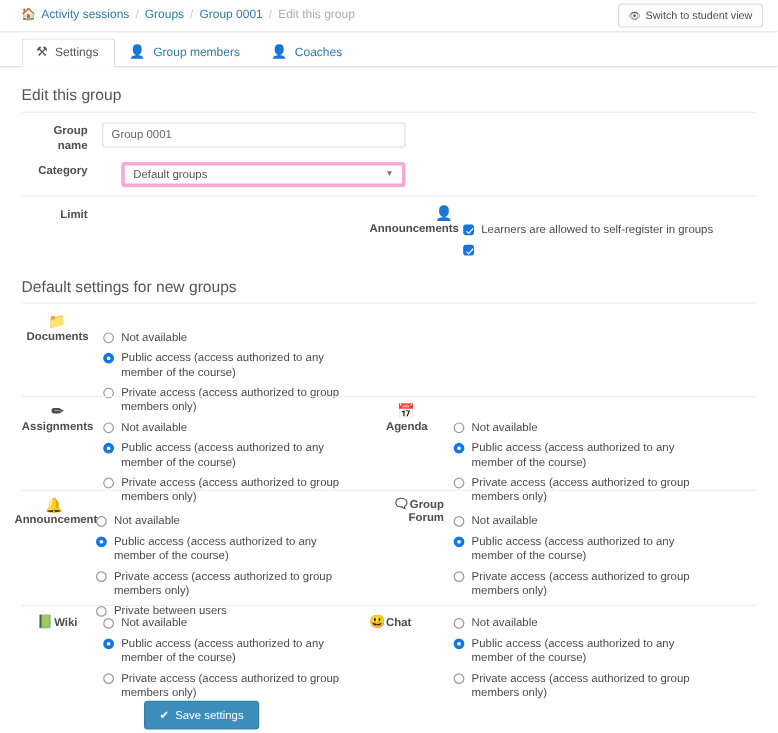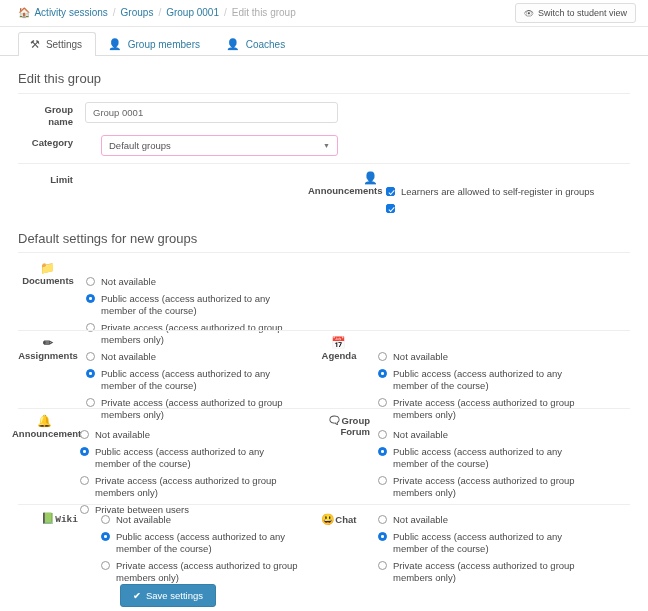--- a/index.html
+++ b/index.html
@@ -117,21 +117,21 @@
     padding: 0 7px;
     background: #fff;
     font-family: "Liberation Sans", sans-serif;
     outline: none;
   }
   input.text-in::placeholder { color:#999; }
 
   .select-box {
     width: 100%;
     height: 21px;
-    border: 1px solid #f9a8d4;
+    border: 3px solid #f9a8d4;
     border-radius: 3px;
     font-size: 9.5px;
     color: #555555;
     padding: 0 7px;
     background: #fff;
     display: flex;
     align-items: center;
     justify-content: space-between;
     cursor: pointer;
   }
@@ -454,21 +454,21 @@
           <span class="opt-txt wide">Private access (access authorized to group members only)</span>
         </div>
       </div>
     </div>
   </div>
 
   <div class="hr" style="top:504px;"></div>
 
   <div class="row" style="left:18px; top:512px;">
     <div class="col-l">
-      <div class="mod-label-col" style="width:60px; margin-right:23px; text-align:right; padding-top:2px;font-family:Liberation Mono, monospace;">
+      <div class="mod-label-col" style="width:60px; margin-right:8px; text-align:center; padding-top:2px;">
         <span class="mod-inline" style="font-size:11px;">📗</span><span>Wiki</span>
       </div>
       <div class="fbody" style="width:200px; padding-top:2px;">
         <div class="opt">
           <span class="radio"></span>
           <span class="opt-txt">Not available</span>
         </div>
         <div class="opt">
           <span class="radio on"></span>
           <span class="opt-txt">Public access (access authorized to any member of the course)</span>
@@ -476,21 +476,21 @@
         <div class="opt">
           <span class="radio"></span>
           <span class="opt-txt">Private access (access authorized to group members only)</span>
         </div>
       </div>
     </div>
   </div>
 
   <div class="row" style="left:308px; top:512px;">
     <div class="col-r">
-      <div class="mod-label-col" style="width:62px; margin-right:8px; text-align:center; padding-top:2px;">
+      <div class="mod-label-col" style="width:62px; margin-right:8px; text-align:left; padding-top:2px;">
         <span class="mod-inline" style="font-size:11px;">😃</span><span>Chat</span>
       </div>
       <div class="fbody" style="width:200px; padding-top:2px;">
         <div class="opt">
           <span class="radio"></span>
           <span class="opt-txt wide">Not available</span>
         </div>
         <div class="opt">
           <span class="radio on"></span>
           <span class="opt-txt wide">Public access (access authorized to any member of the course)</span>

